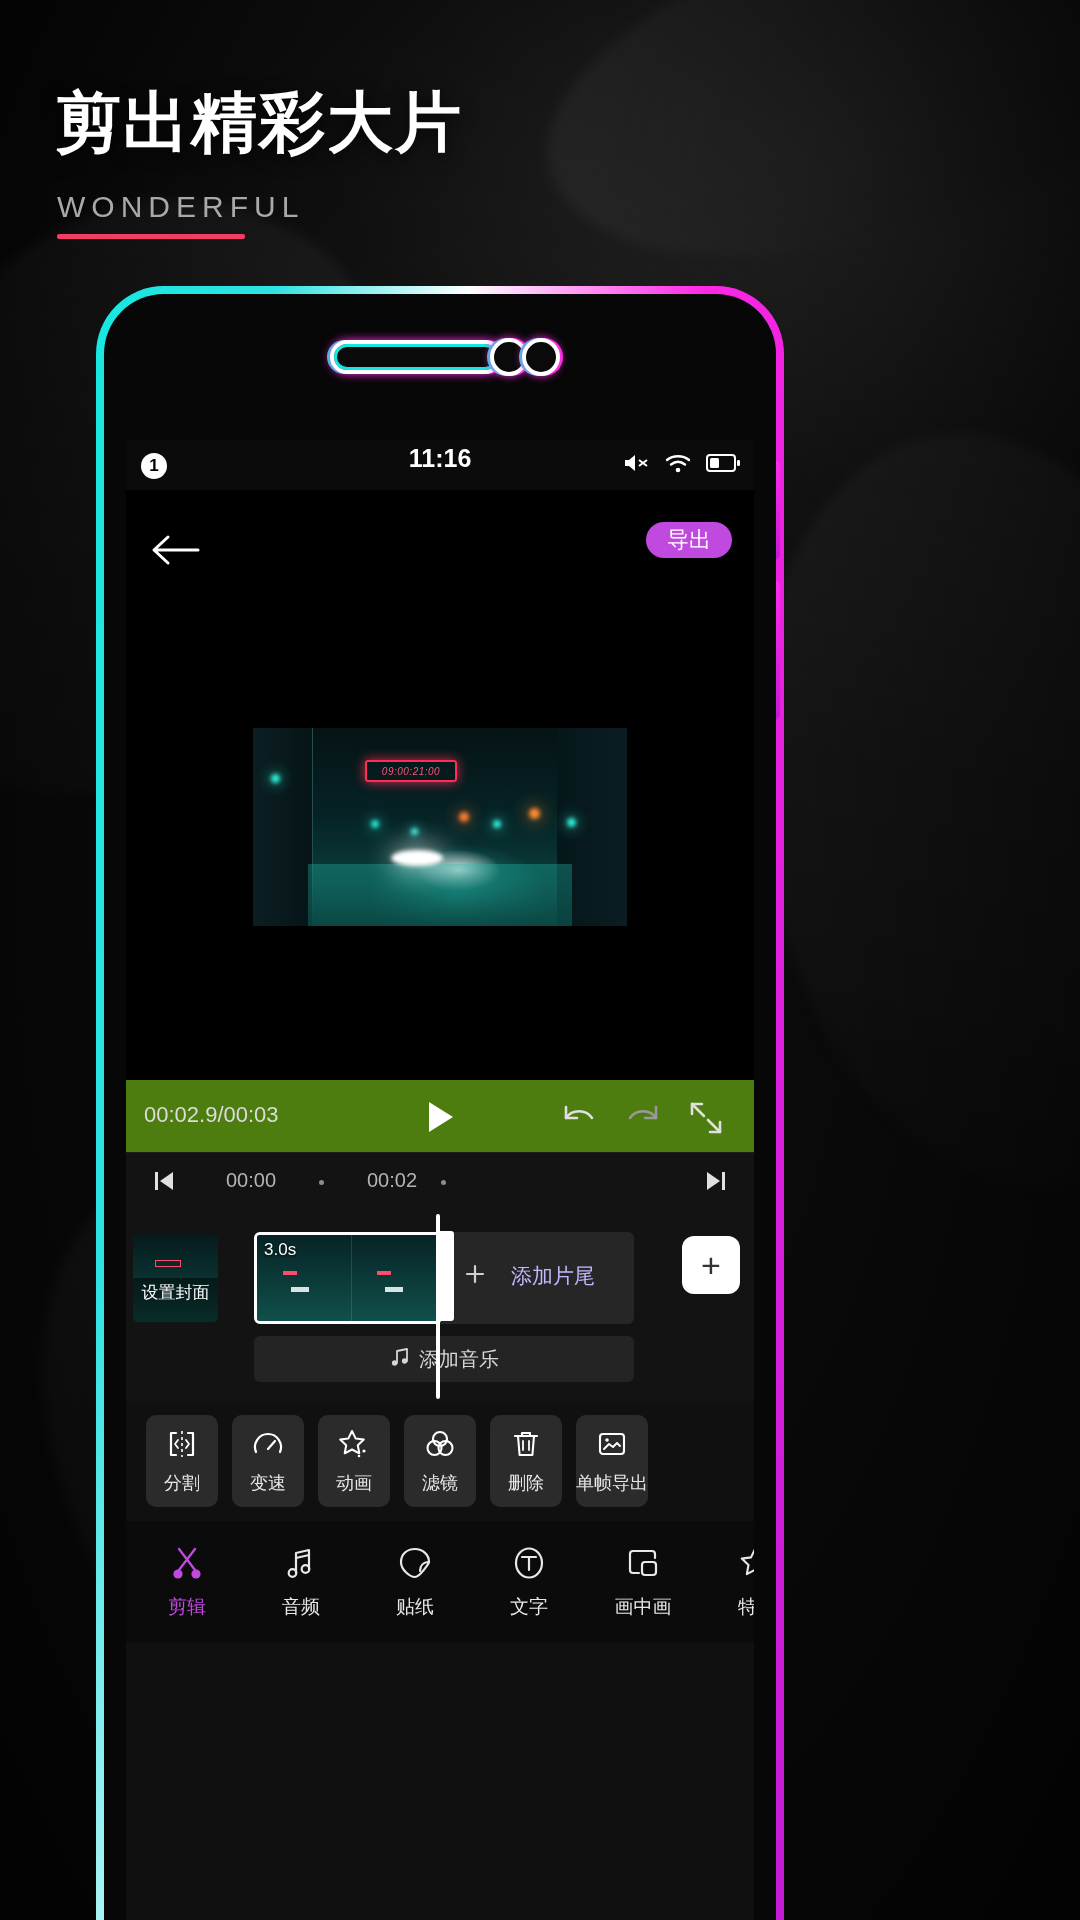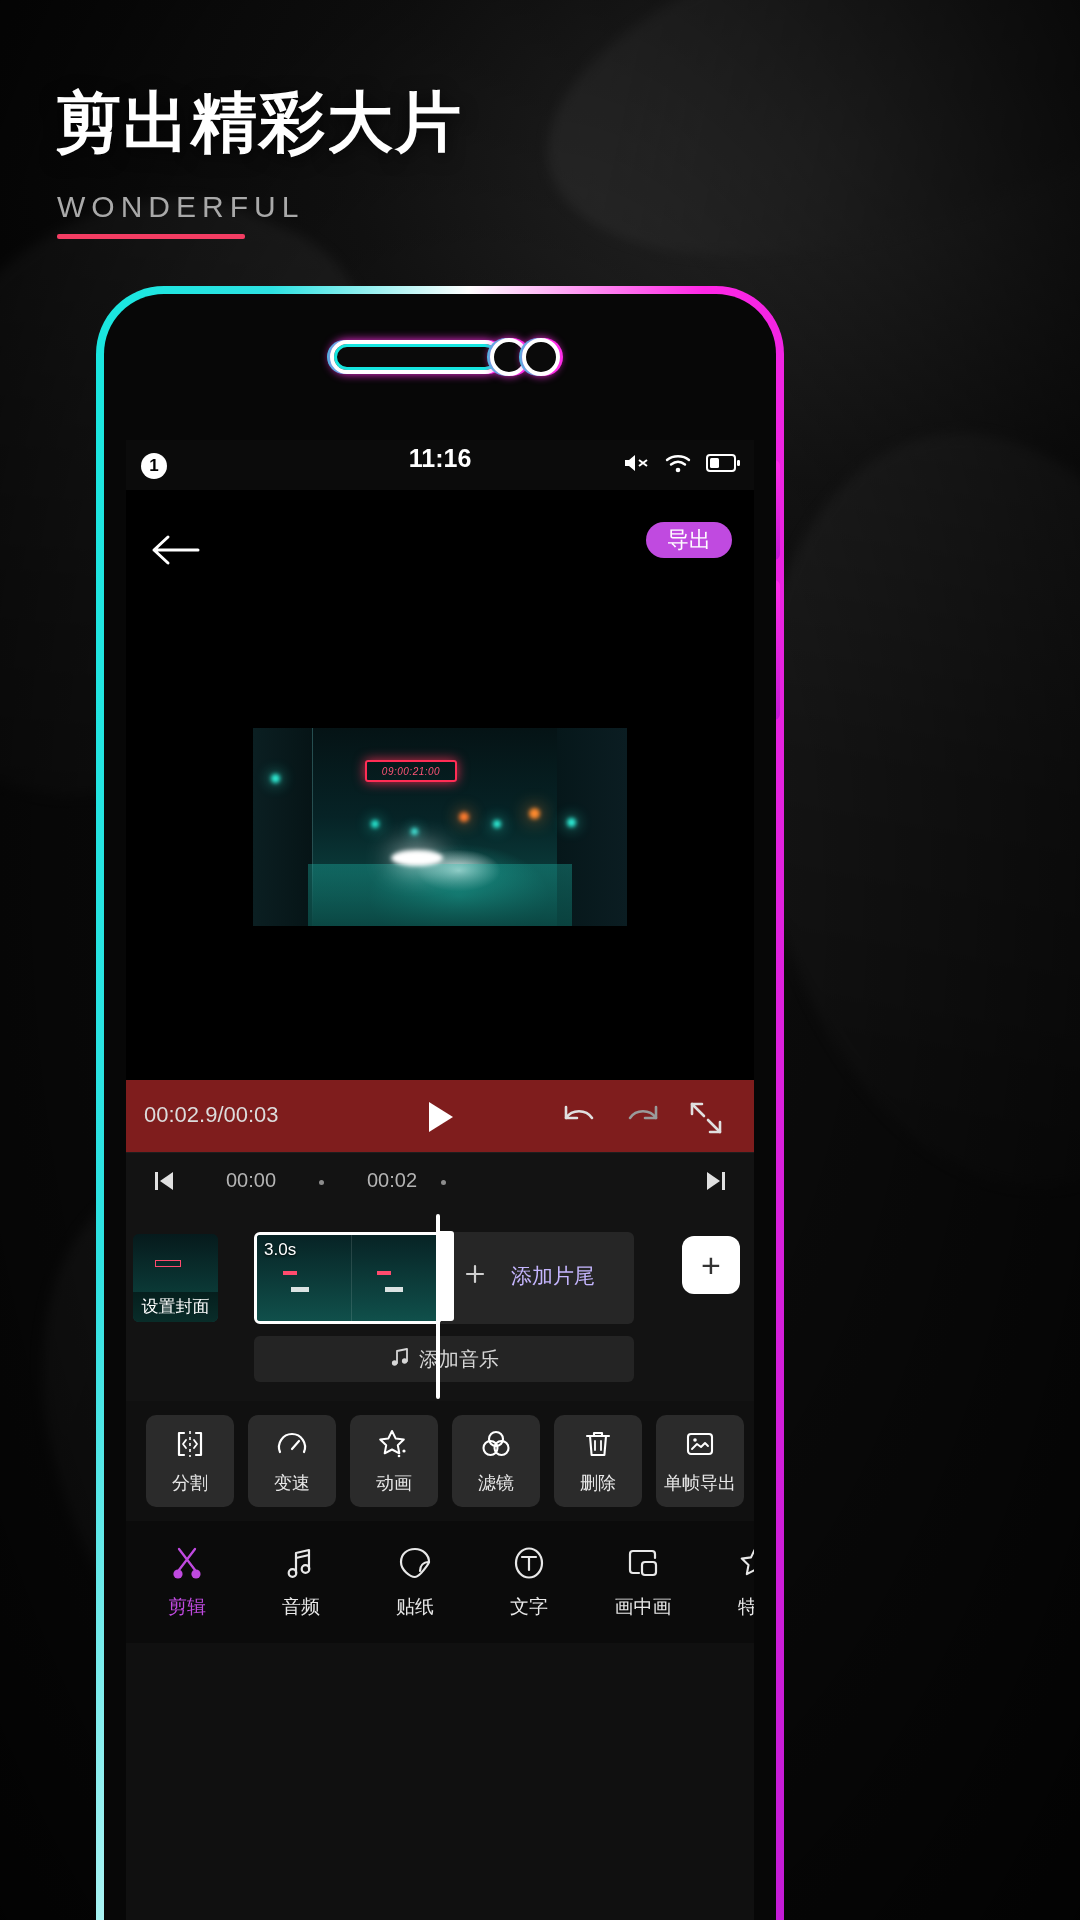--- a/index.html
+++ b/index.html
@@ -140,21 +140,21 @@
   }
   #vbuild-l { position:absolute; left:0; top:0; width:60px; height:198px;
     background:linear-gradient(90deg,#0b1f22,#061416);
     border-right:1px solid rgba(120,220,220,.25); }
   #vbuild-r { position:absolute; right:0; top:0; width:70px; height:198px;
     background:linear-gradient(270deg,#0b1d22,#06171a); }
   #vroad { position:absolute; left:55px; right:55px; bottom:0; height:62px;
     background:linear-gradient(180deg, rgba(30,190,175,.35), rgba(10,70,66,.9)); }
 
   
-  #transport { position:relative; height:72px; background:#7f1d1d; }
+  #transport { position:relative; height:72px; background:#4d7c0f; }
   #tl-time { position:absolute; left:18px; top:22px; color:#dcdcdc; font-size:22px; }
   #play-btn { position:absolute; left:294px; top:18px; cursor:pointer; }
   #undo-btn { position:absolute; left:434px; top:22px; cursor:pointer; }
   #redo-btn { position:absolute; left:498px; top:22px; cursor:pointer; }
   #fs-btn   { position:absolute; left:562px; top:20px; cursor:pointer; }
 
   
   #ruler { position:relative; height:54px; background:#131313; border-top:1px solid #1e1e1e; }
   #rew-btn { position:absolute; left:26px; top:16px; }
   #ff-btn  { position:absolute; right:26px; top:16px; }
@@ -166,21 +166,21 @@
   .rdot.d1 { left:315px; }
 
   
   #timeline { position:relative; height:195px; background:#131313; }
   #cover-thumb {
     position:absolute; left:7px; top:28px; width:85px; height:88px;
     border-radius:6px; overflow:hidden;
     background:linear-gradient(180deg,#07191b,#0a3532);
   }
   #cover-label {
-    position:absolute; left:0; right:0; bottom:0; height:30px;
+    position:absolute; left:0; right:0; bottom:0; height:44px;
     color:#fff; font-size:17px; text-align:center; line-height:30px;
     background:rgba(0,0,0,.45);
   }
   #clip-track {
     position:absolute; left:128px; top:26px; height:92px; width:380px;
     background:#262626; border-radius:6px;
   }
   #clip {
     position:absolute; left:0; top:0; width:188px; height:92px;
     border-radius:6px; border:3px solid #fff;
@@ -215,21 +215,21 @@
     color:#d6d6d6; font-size:20px;
   }
 
   
   #tools {
     position:relative; height:120px; background:#101010;
     display:flex; align-items:center; padding-left:20px; gap:14px;
     overflow:hidden;
   }
   .tool {
-    flex:0 0 auto; width:88px; height:92px; border-radius:10px;
+    flex:0 0 auto; width:72px; height:92px; border-radius:10px;
     background:#2b2b2b; color:#e8e8e8;
     display:flex; flex-direction:column; align-items:center; justify-content:center; gap:6px;
   }
   .tool .lbl { font-size:18px; white-space:nowrap; }
 
   
   #nav {
     position:relative; height:122px; background:#0b0b0b;
     display:flex; align-items:center; padding-left:12px; gap:16px; overflow:hidden;
   }

